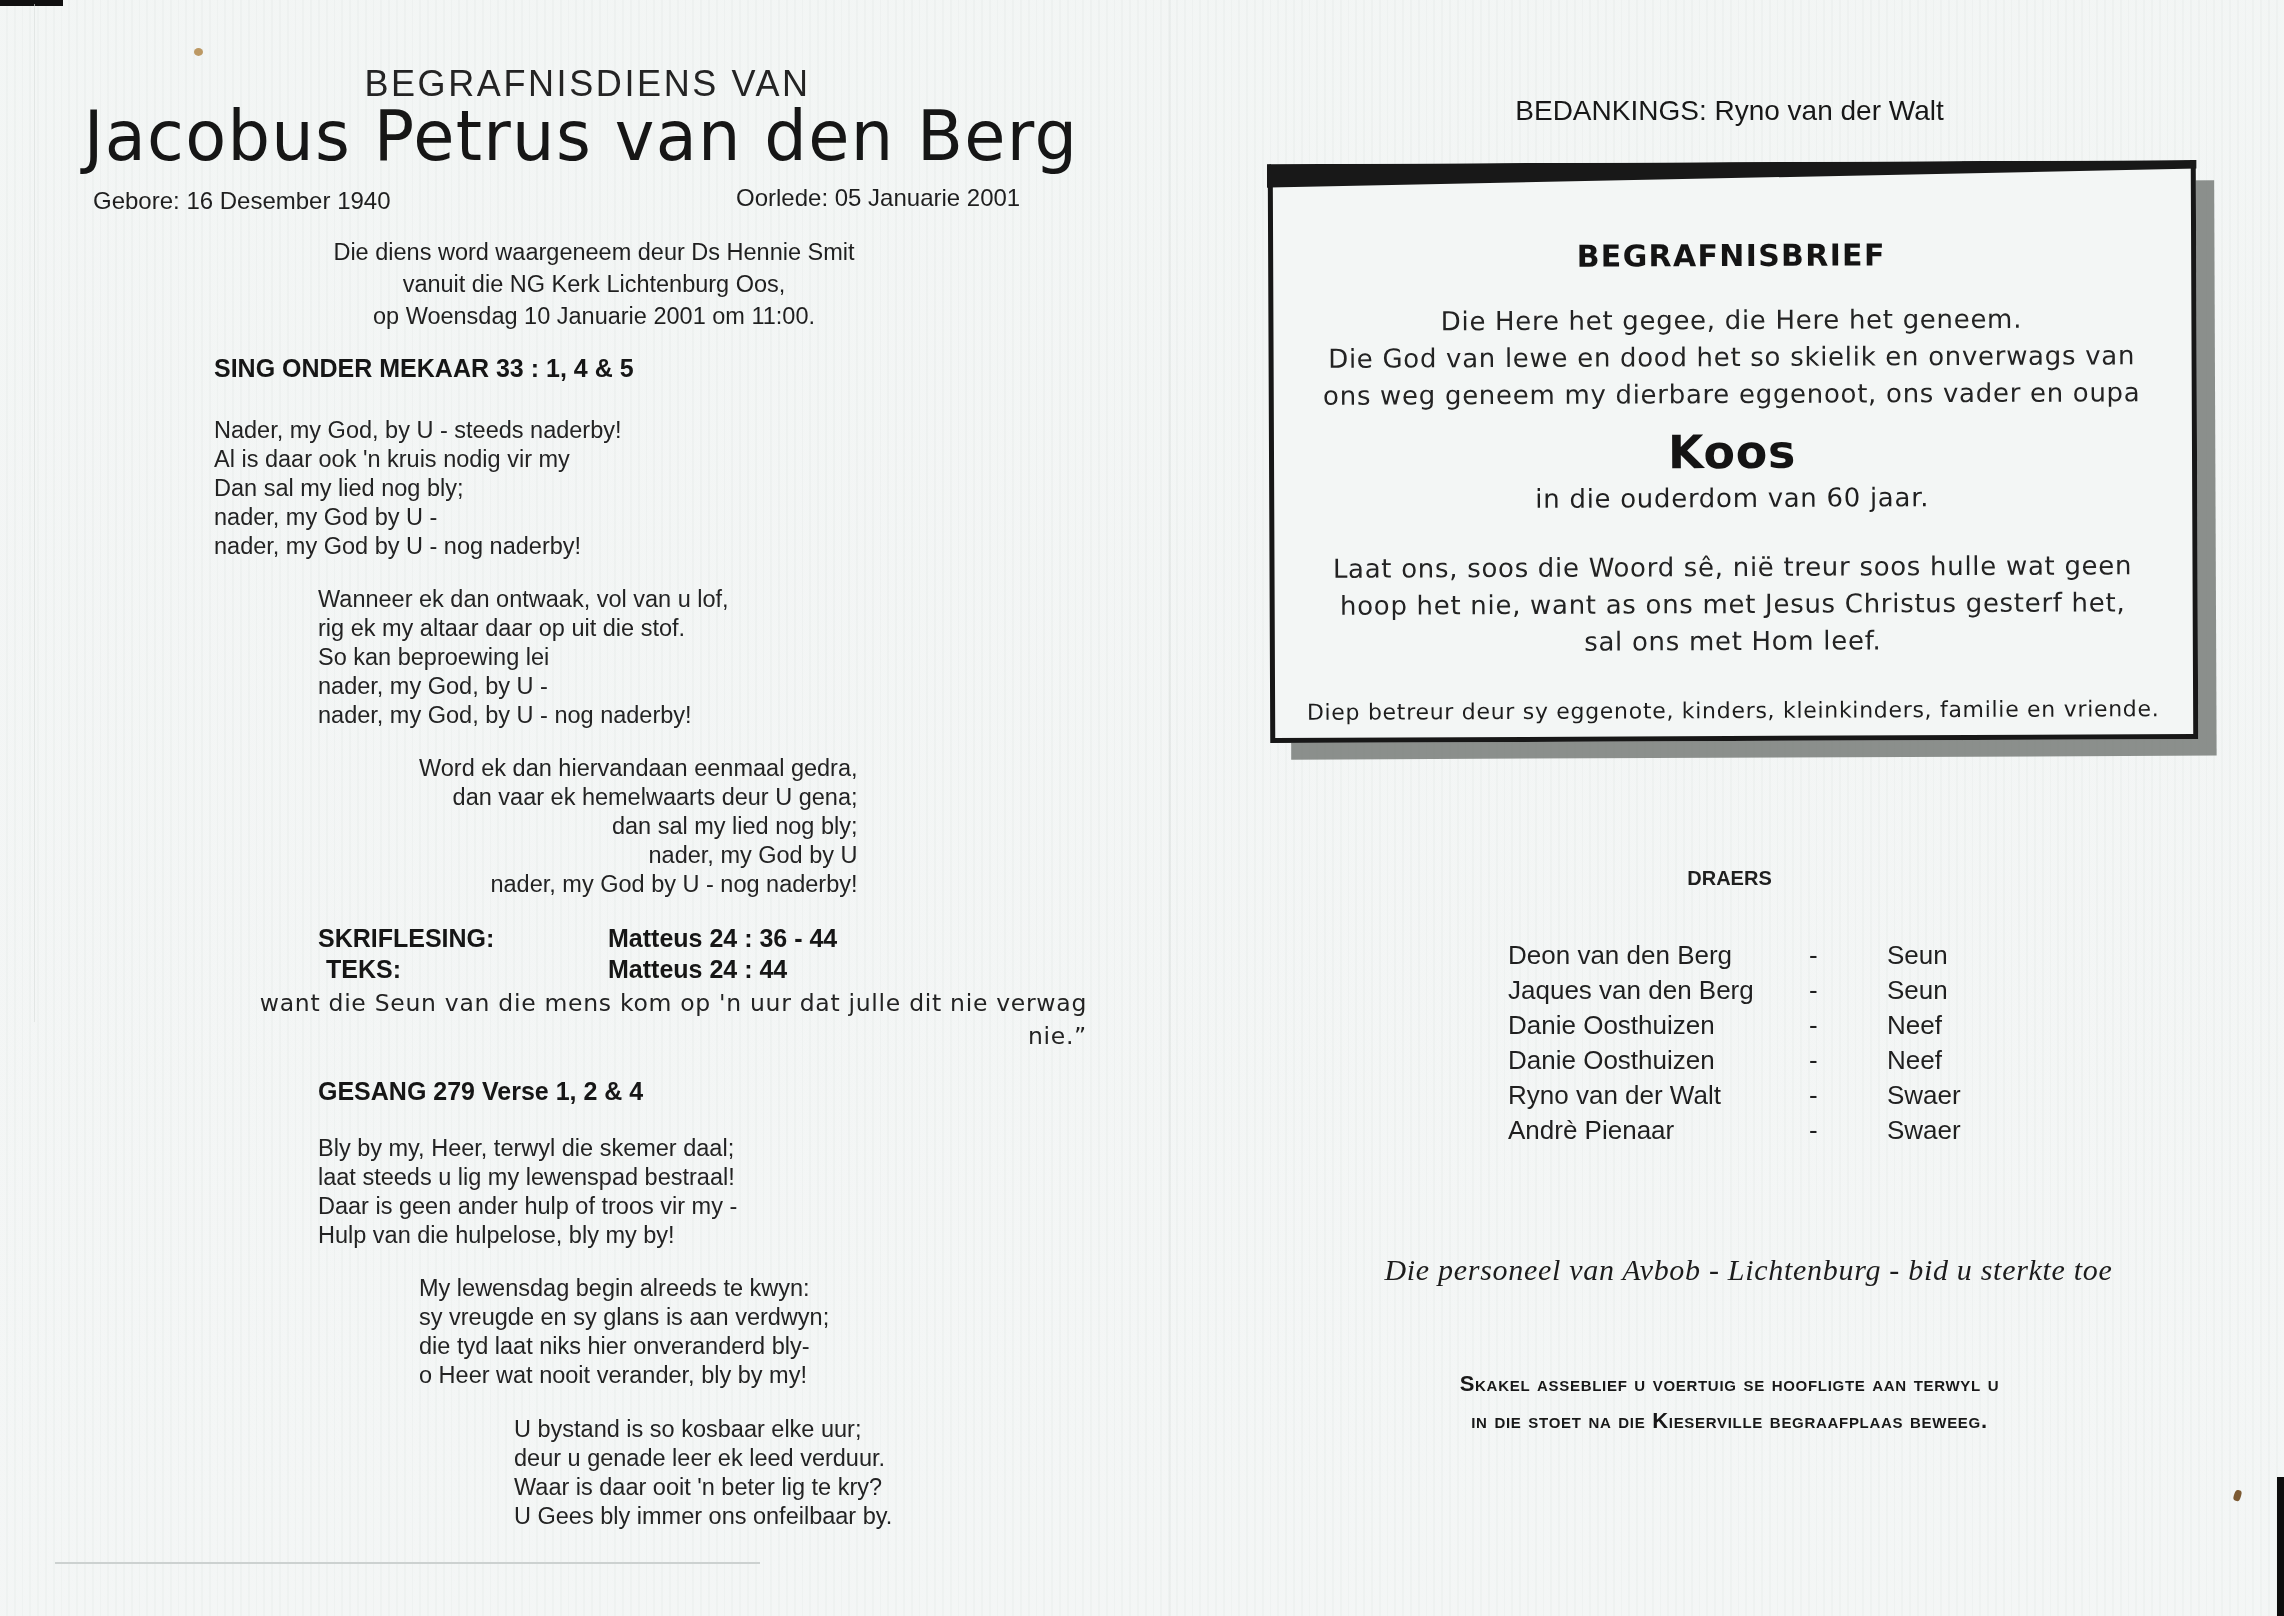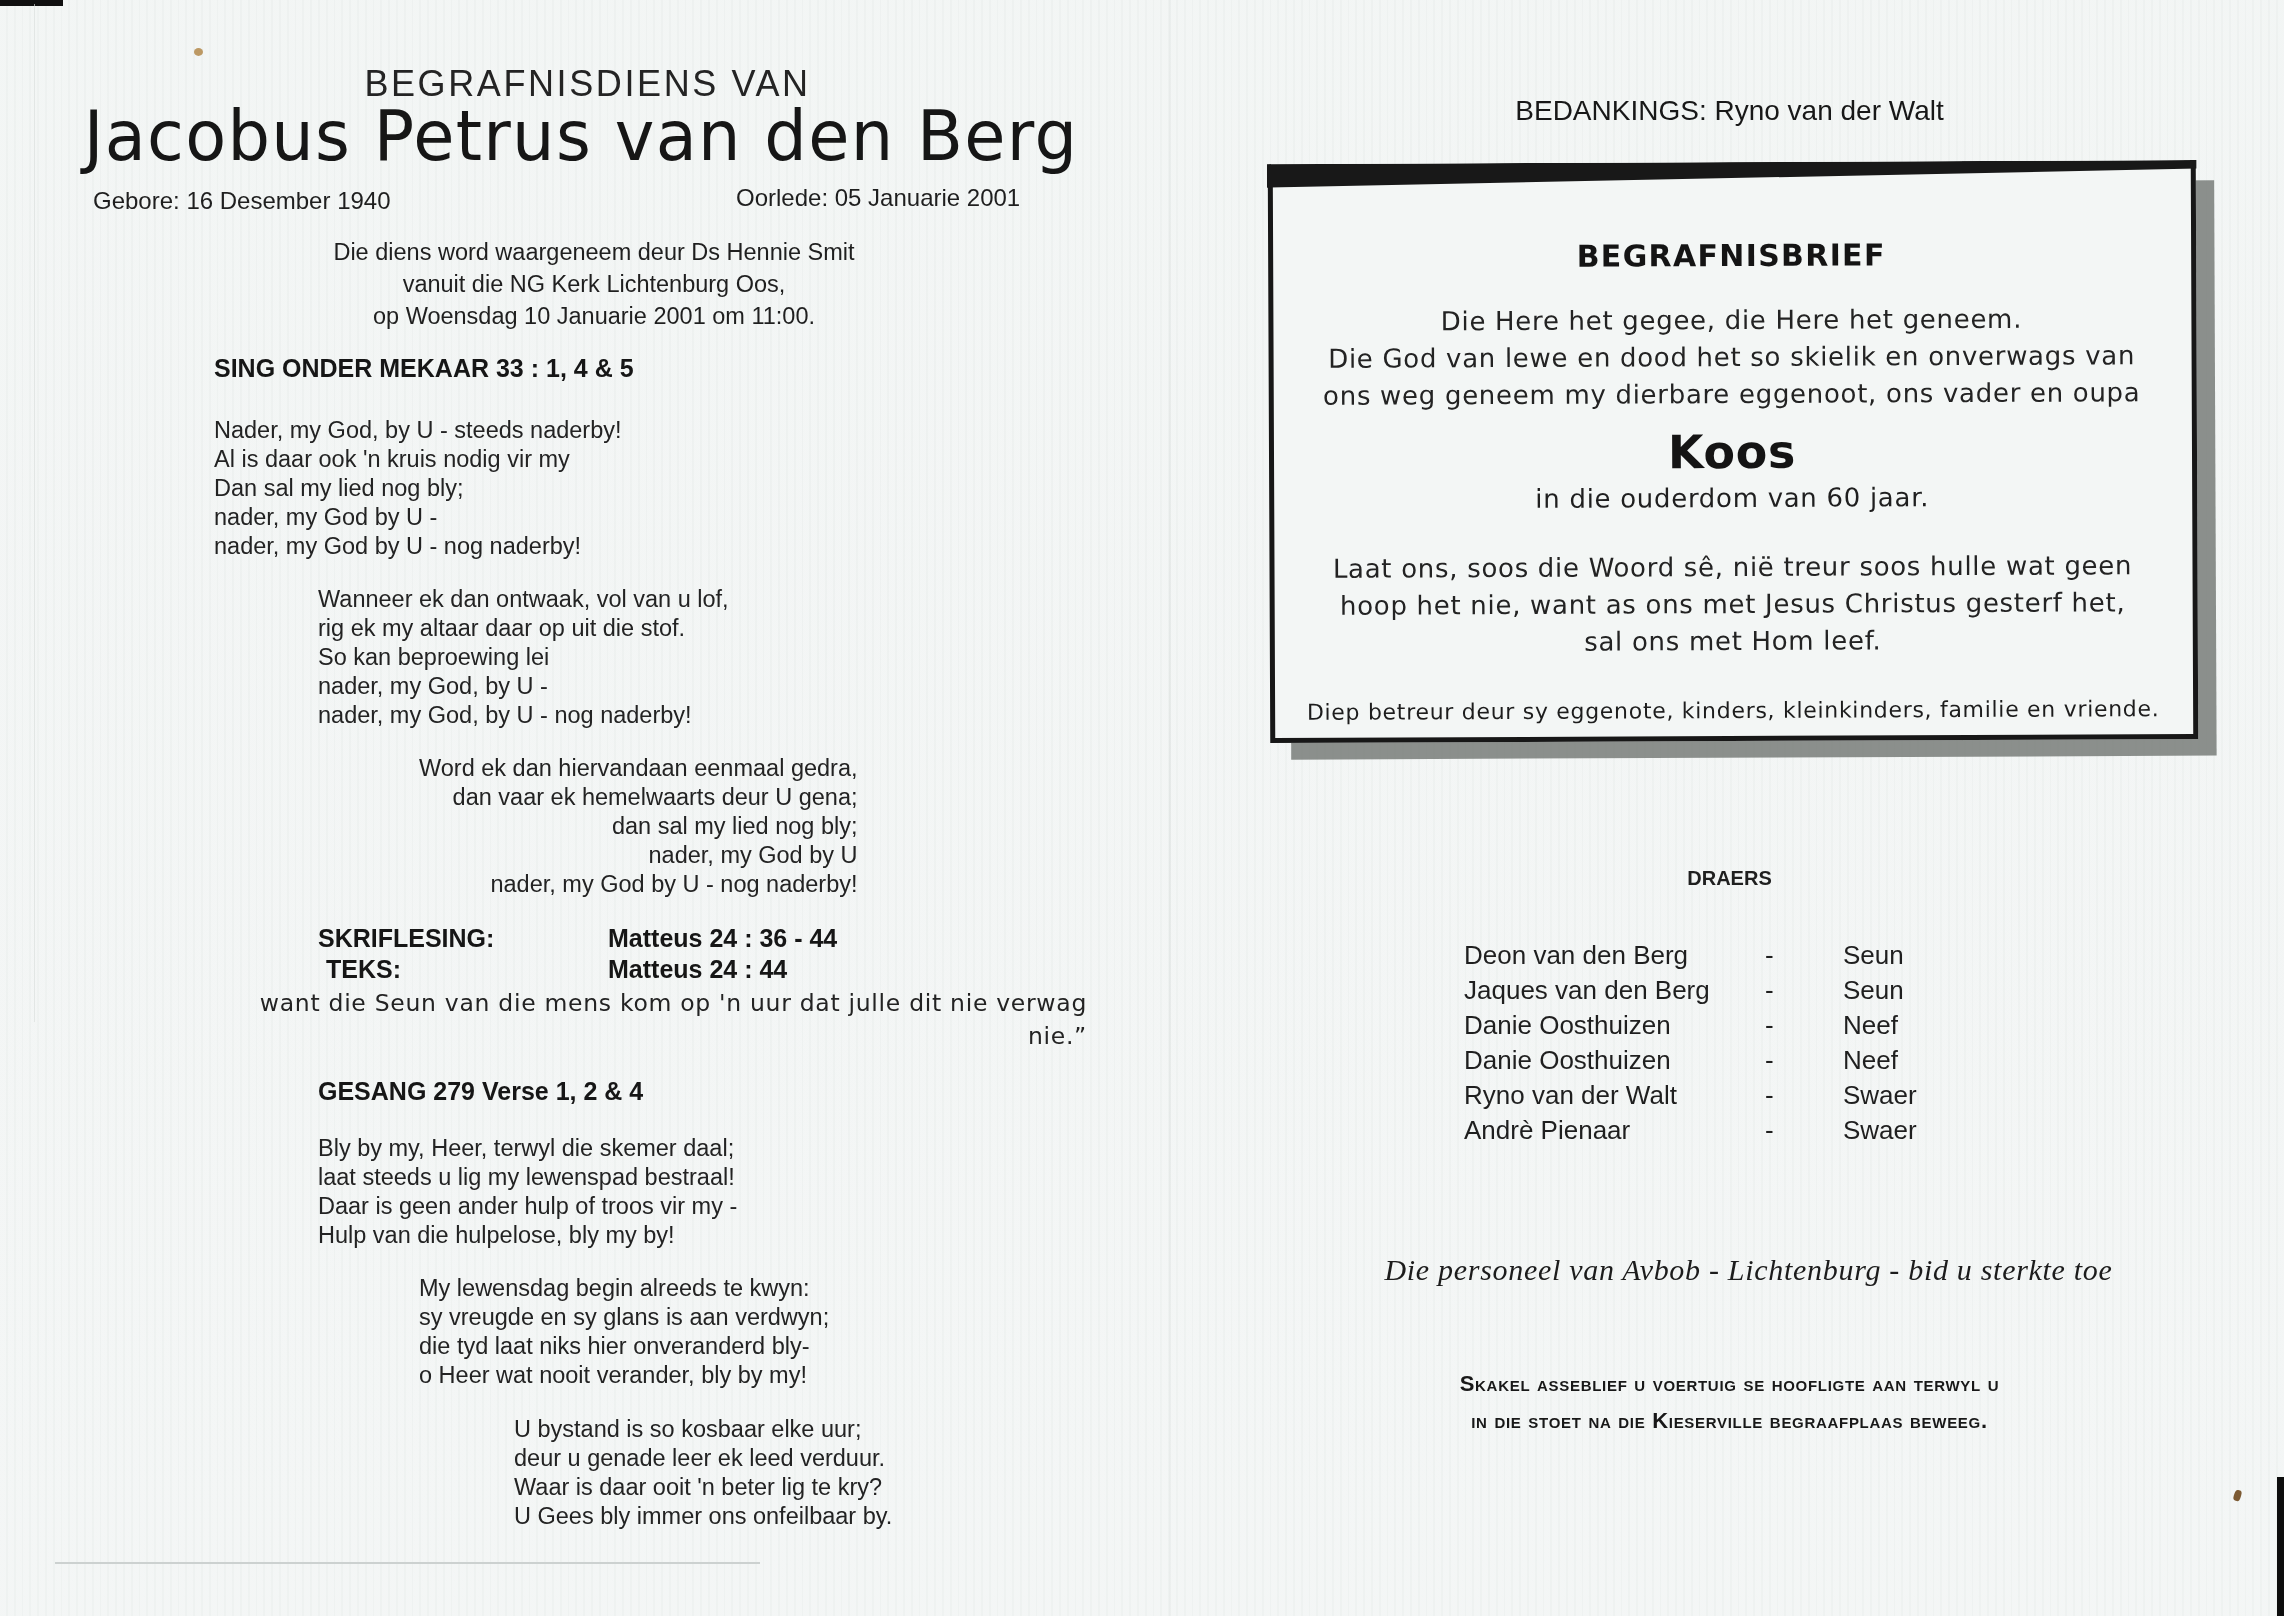--- a/index.html
+++ b/index.html
@@ -56,21 +56,21 @@
   .brief-title{left:0;top:70px;width:916px;font-size:30px;font-weight:bold;letter-spacing:1.3px;color:#141414;}
   .brief-para{font-size:26px;line-height:37px;color:#232323;width:916px;left:0;}
   .bp1{top:134px;}
   .brief-name{left:0;top:257px;width:916px;font-size:46px;font-weight:bold;color:#141414;}
   .brief-age{left:0;top:315px;width:916px;font-size:26px;}
   .bp2{top:381px;}
   .brief-close{left:0;top:530px;width:916px;font-size:22px;color:#1d1d1d;}
   .draers-h{left:1175px;top:867px;width:1109px;font-size:20px;font-weight:bold;}
   .draers{left:1464px;top:938px;width:750px;font-size:26px;line-height:35px;}
   .drow{display:flex;}
-  .dname{width:301px;}
+  .dname{width:301px;margin-left:44px;}
   .ddash{width:78px;}
   .drole{flex:1;}
   .staff{left:1194px;top:1253px;width:1109px;font-family:"Liberation Serif", serif;font-style:italic;font-size:30px;letter-spacing:0.7px;color:#1c1c1c;}
   .notice{left:1175px;top:1365px;width:1109px;font-size:22px;font-weight:bold;font-variant:small-caps;letter-spacing:0.7px;line-height:37px;color:#181818;}
   
   .art{position:absolute;}
   .edge-topleft{left:0;top:0;width:63px;height:5.9px;background:#101010;}
   .edge-left-line{left:34px;top:3.9px;width:1.3px;height:1018px;background:#d9dddc;opacity:.65;}
   .fold{left:1169px;top:0;width:2px;height:1616px;background:linear-gradient(#e2e6e5,#d6dbd9,#e4e8e7);opacity:.45;}
   .bottom-line{left:55px;top:1562px;width:705px;height:2px;background:#ccd1d0;}

